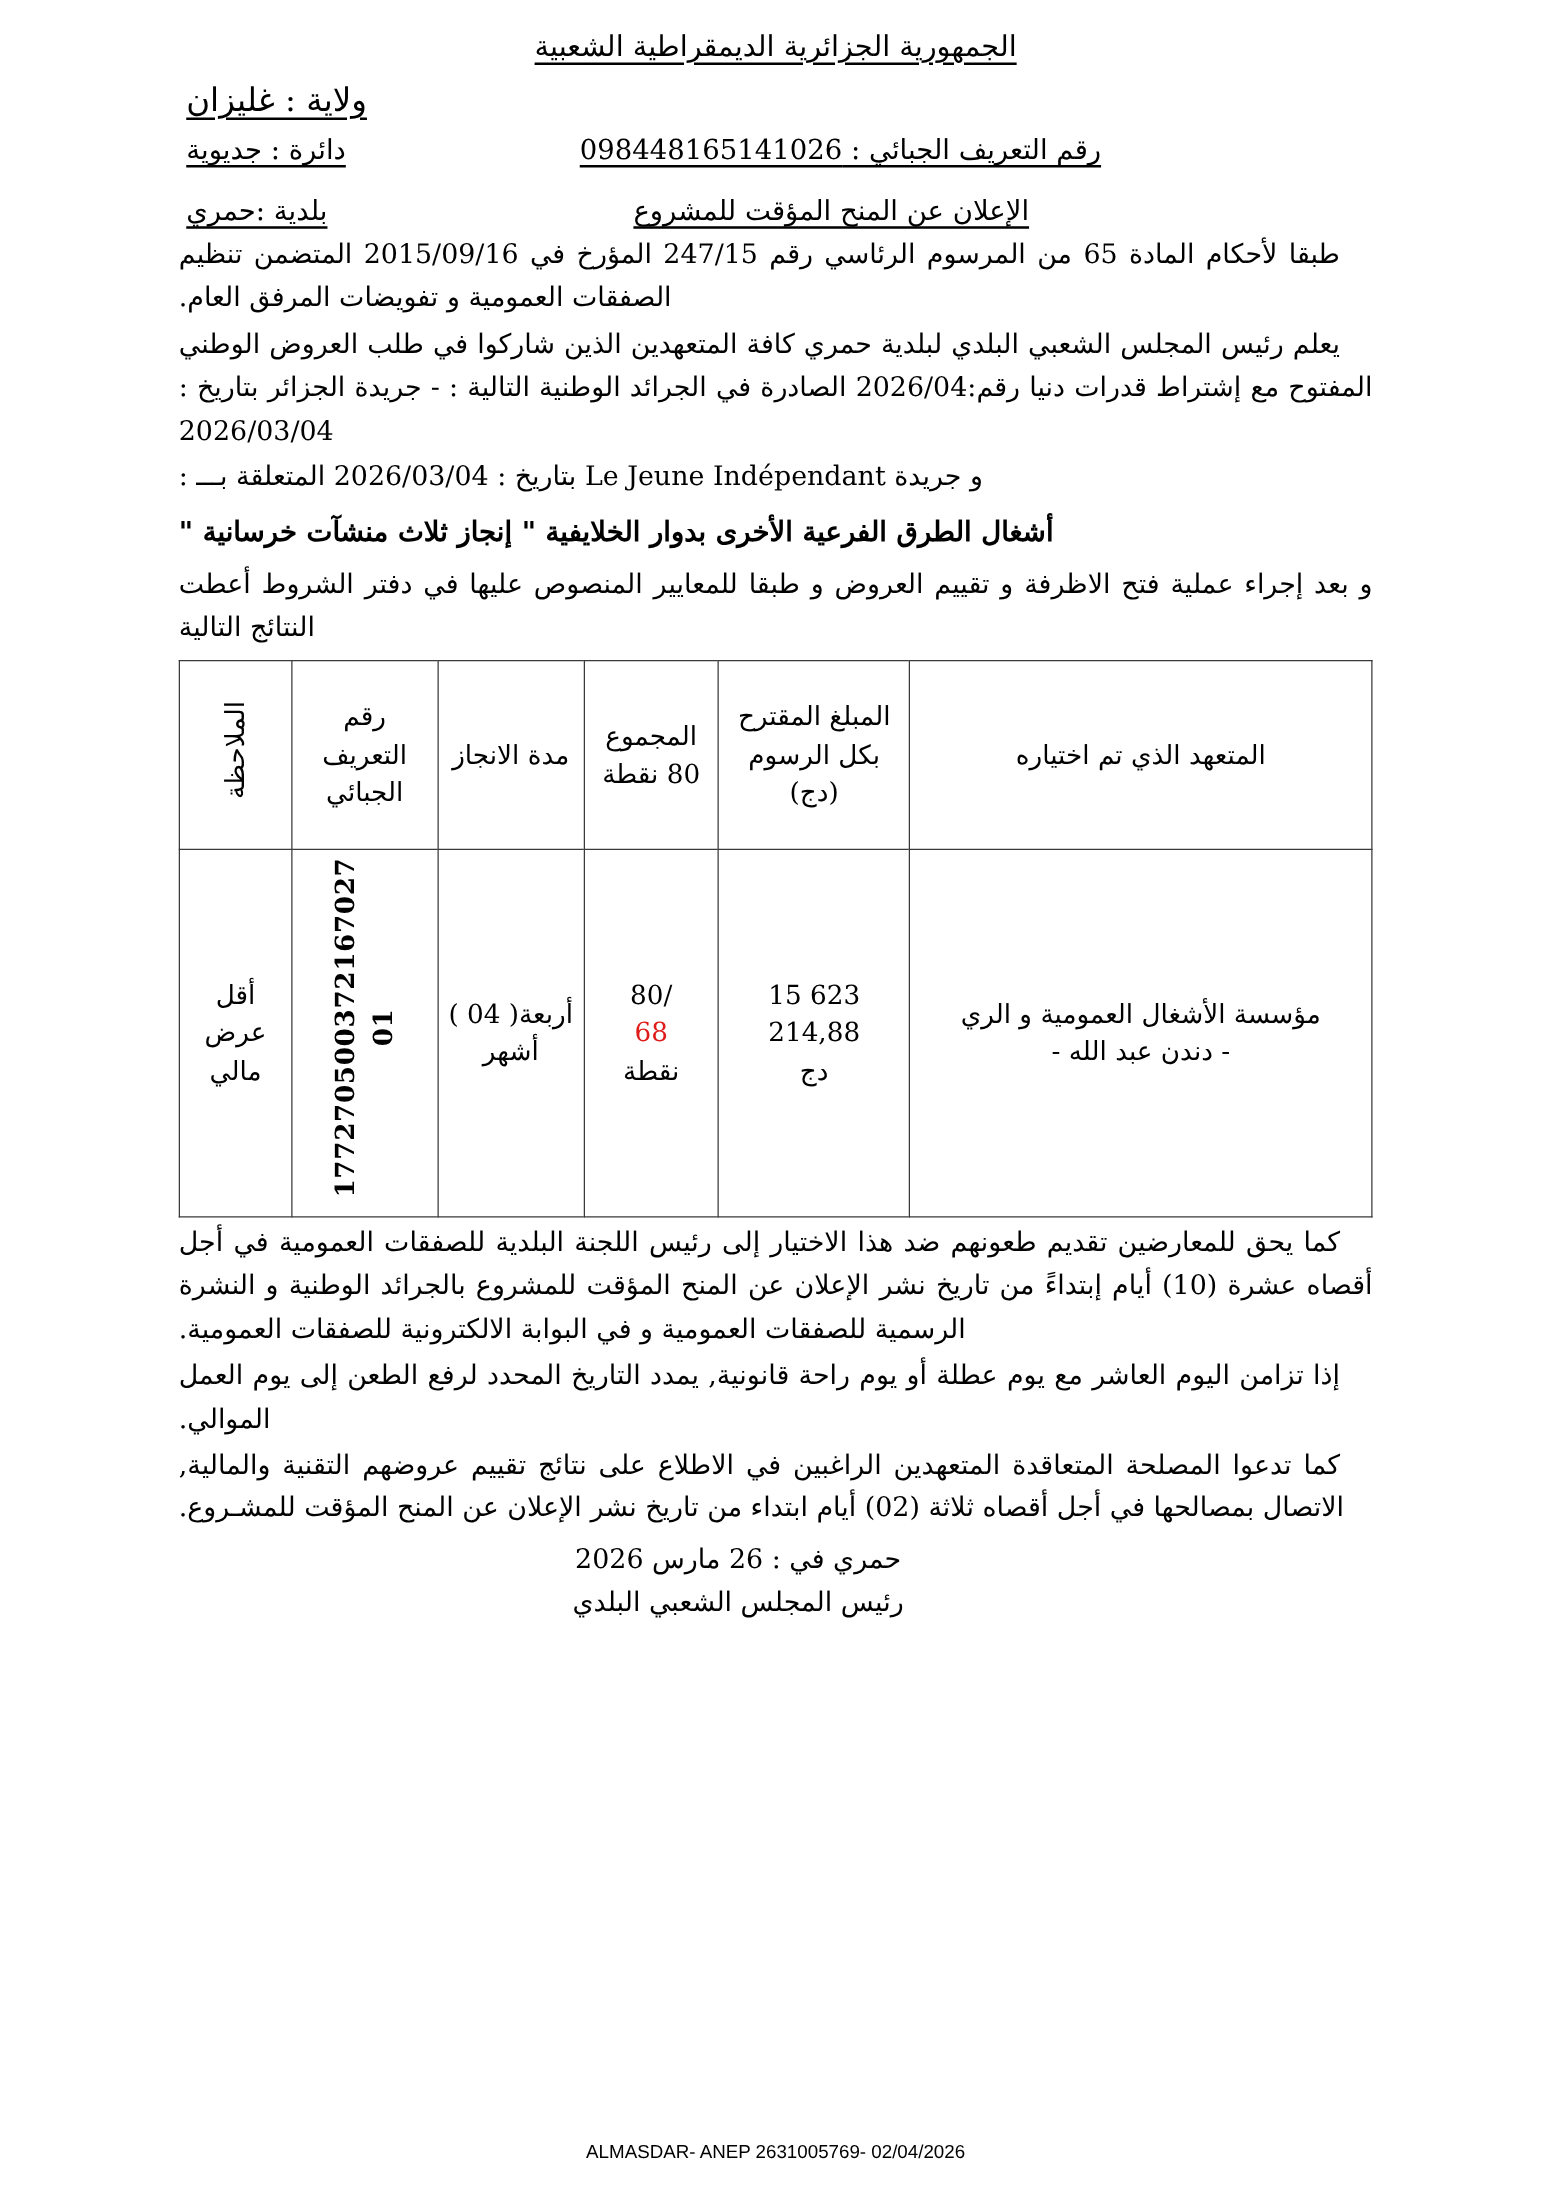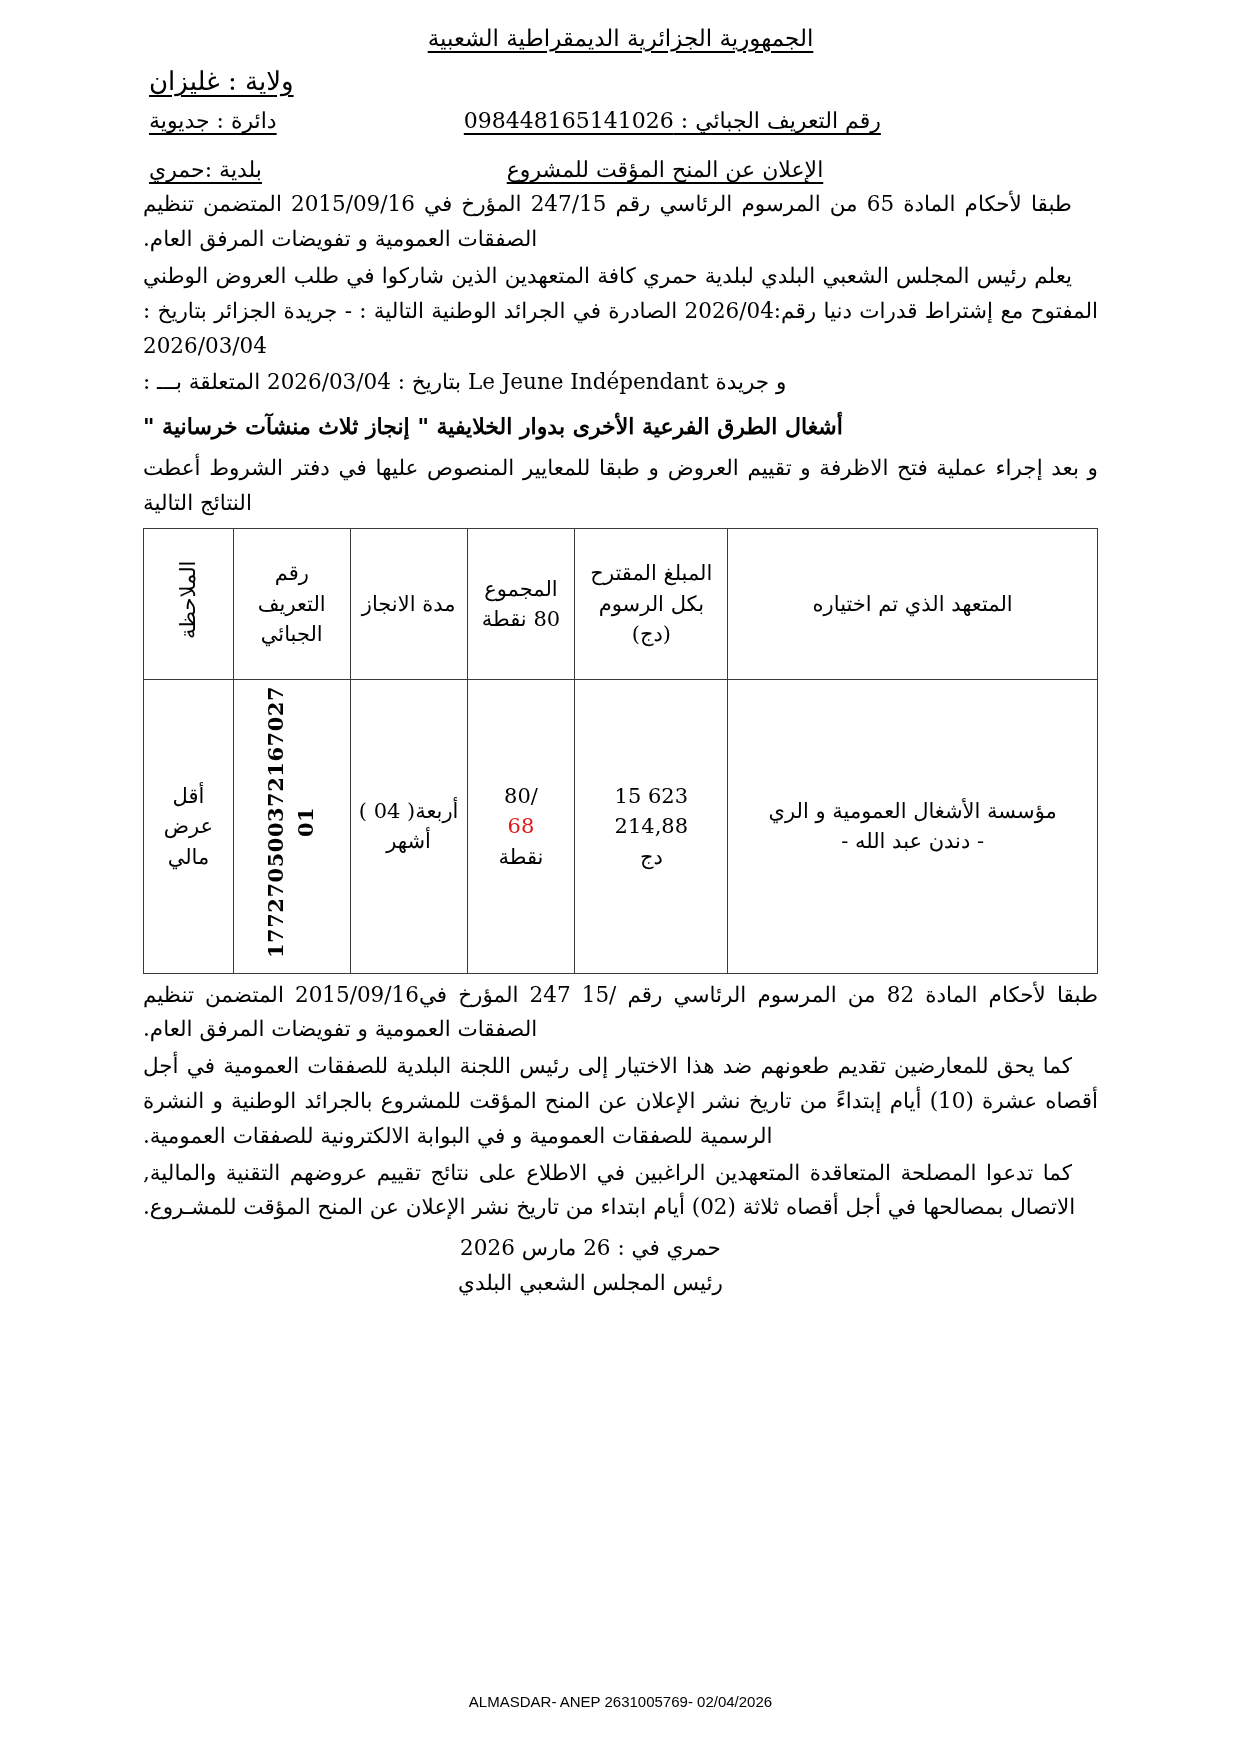--- a/index.html
+++ b/index.html
@@ -180,21 +180,21 @@
     margin-top: 6px;
     padding-right: 60px;
   }
   .sign-block div { margin: 0; }
 
   
   .footer {
     position: absolute;
     left: 0;
     right: 0;
-    bottom: 44px;
+    bottom: 24px;
     text-align: center;
     direction: ltr;
     font-family: "Liberation Sans", sans-serif;
     font-size: 15px;
     color: #000000;
   }
 </style>
 </head>
 <body>
 
@@ -308,22 +308,22 @@
             <span class="cell-lines">
               <span>أقل عرض</span>
               <span>مالي</span>
             </span>
           </td>
         </tr>
       </tbody>
     </table>
 
     <div class="closing">
-      <p class="para noindent">طبقا لأحكام المادة 82 من المرسوم الرئاسي رقم /15 247 المؤرخ في2015/09/16 المتضمن تنظيم الصفقات العمومية و تفويضات المرفق العام.</p>
       <p class="para">كما يحق للمعارضين تقديم طعونهم ضد هذا الاختيار إلى رئيس اللجنة البلدية للصفقات العمومية في أجل أقصاه عشرة (10) أيام إبتداءً من تاريخ نشر الإعلان عن المنح المؤقت للمشروع بالجرائد الوطنية و النشرة الرسمية للصفقات العمومية و في البوابة الالكترونية للصفقات العمومية.</p>
+      <p class="para">إذا تزامن اليوم العاشر مع يوم عطلة أو يوم راحة قانونية, يمدد التاريخ المحدد لرفع الطعن إلى يوم العمل الموالي.</p>
       <p class="para">كما تدعوا المصلحة المتعاقدة المتعهدين الراغبين في الاطلاع على نتائج تقييم عروضهم التقنية والمالية, الاتصال بمصالحها في أجل أقصاه ثلاثة (02) أيام ابتداء من تاريخ نشر الإعلان عن المنح المؤقت للمشـروع.</p>
     </div>
 
     <div class="sign-block">
       <div>حمري في : 26 مارس 2026</div>
       <div>رئيس المجلس الشعبي البلدي</div>
     </div>
 
   </div>
 

